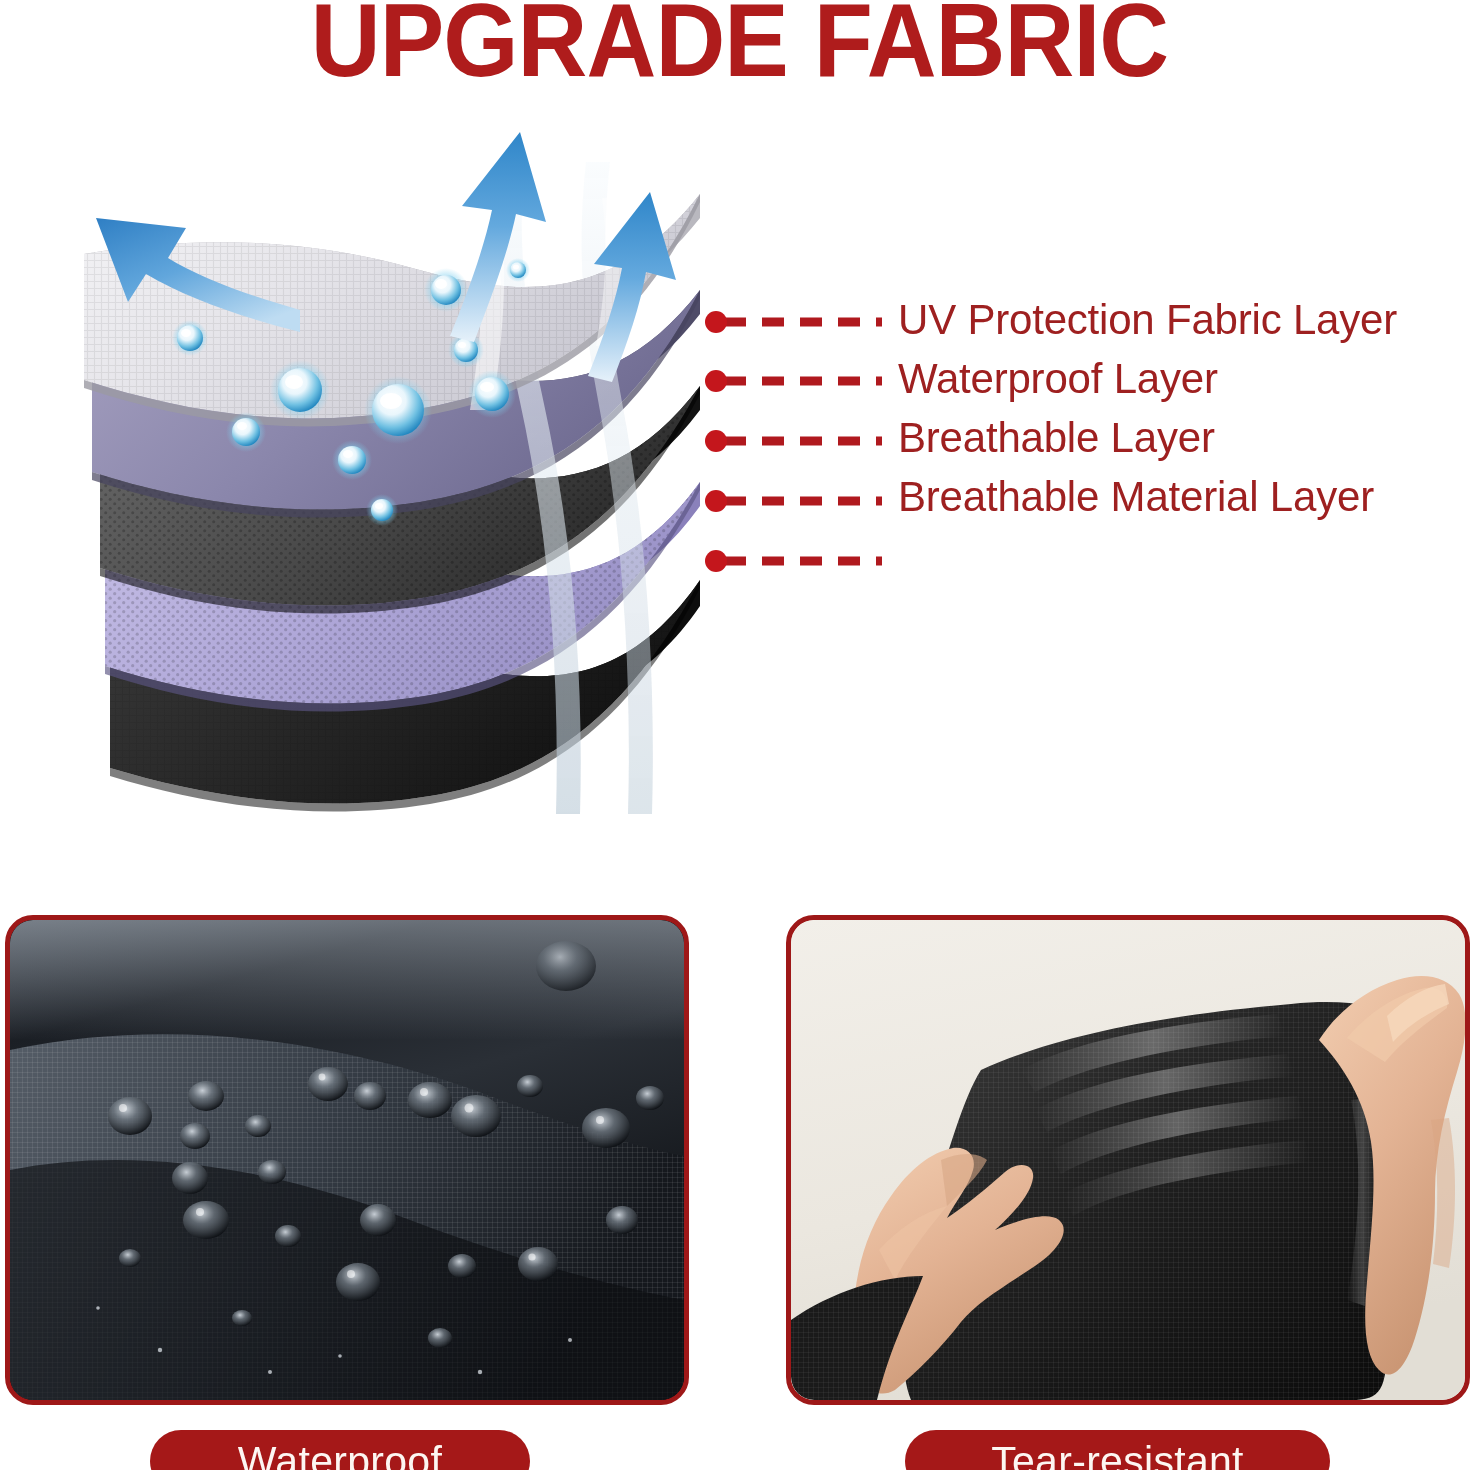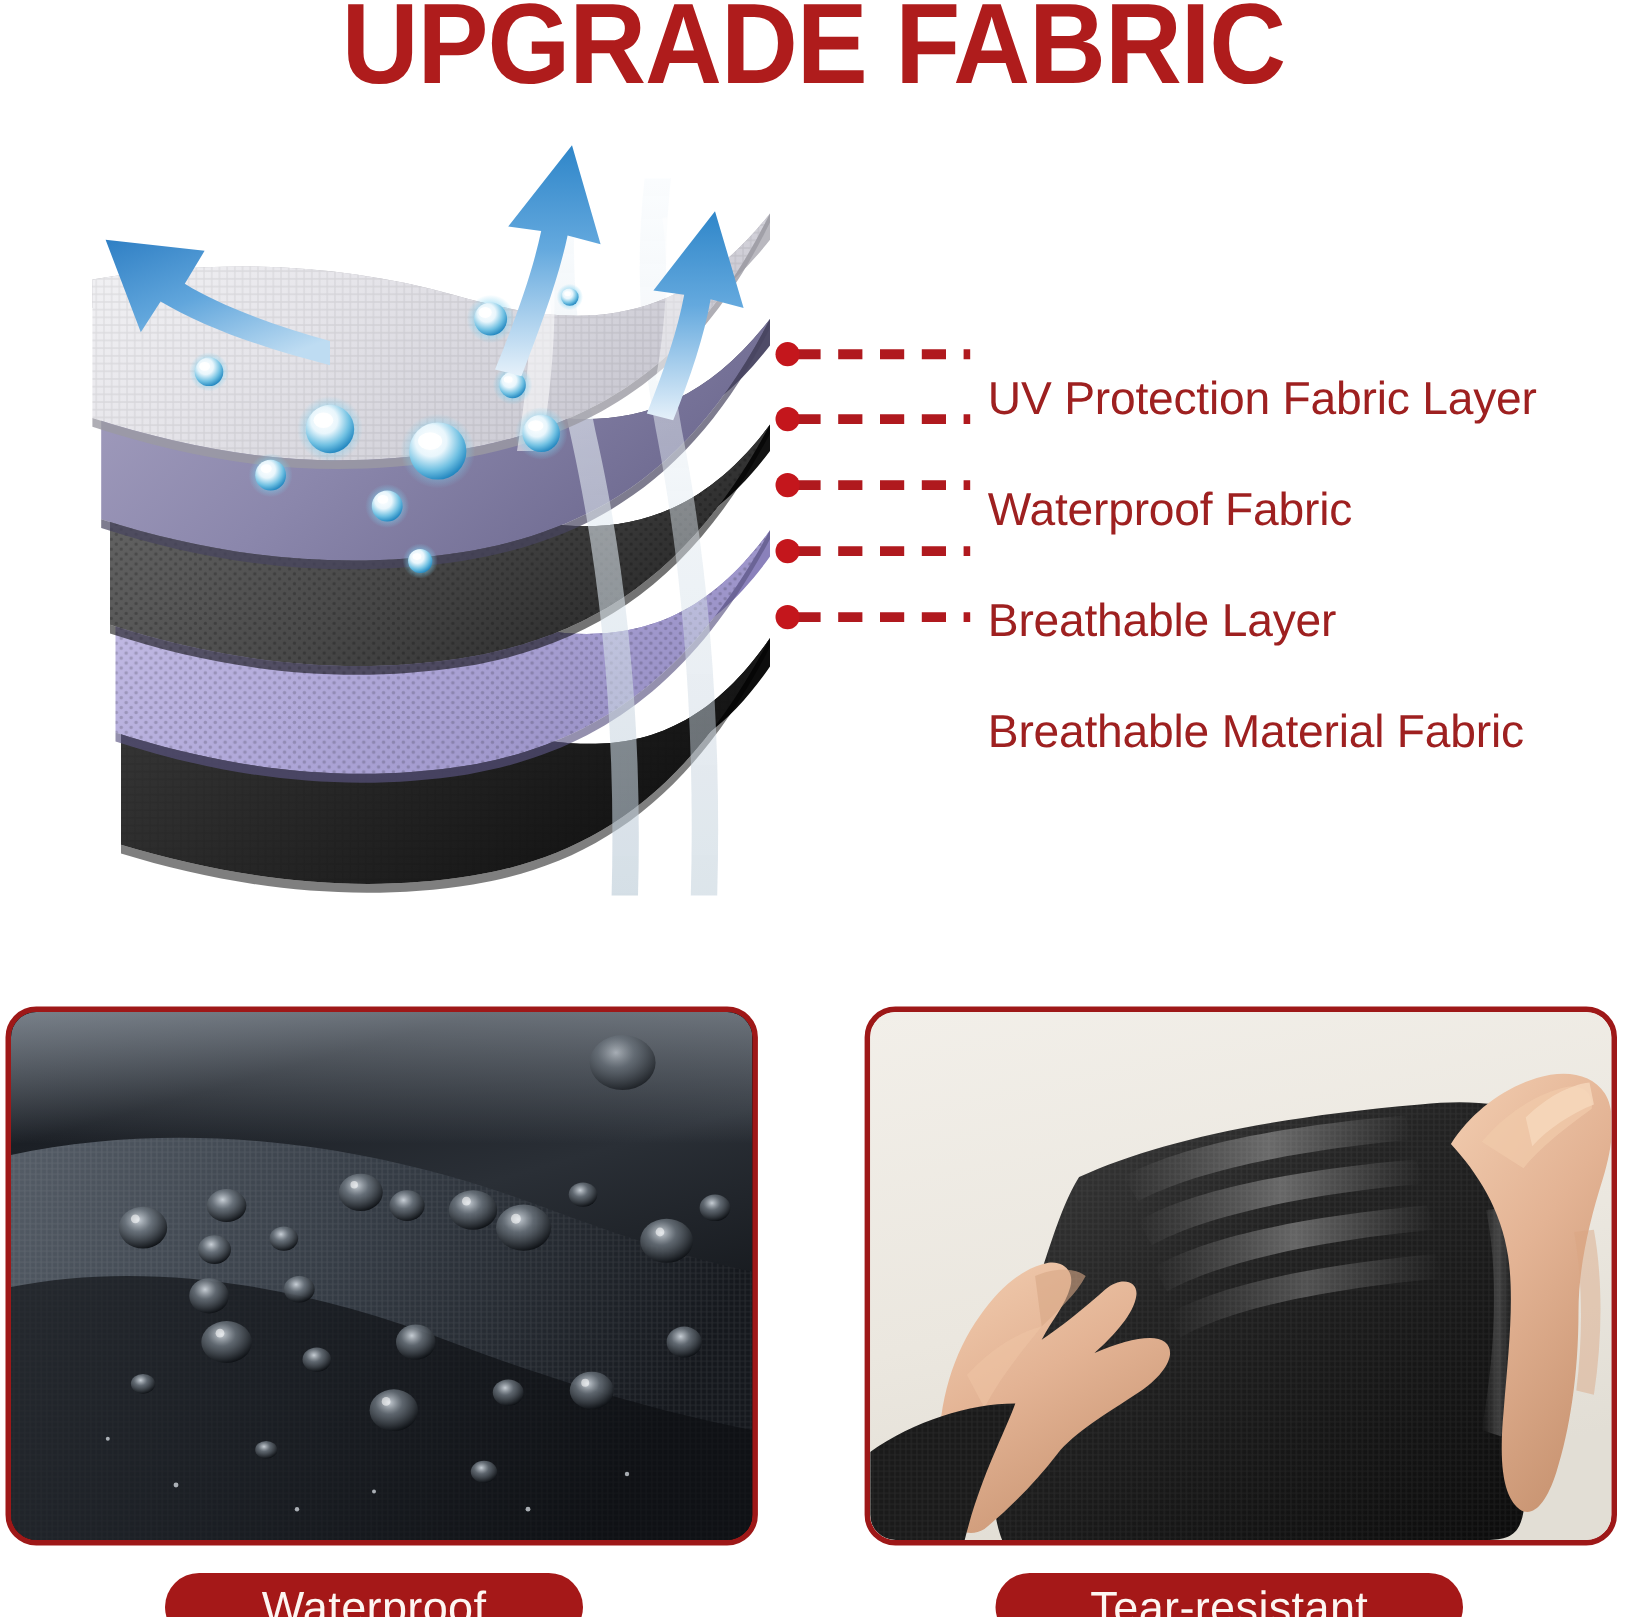--- a/index.html
+++ b/index.html
@@ -15,21 +15,21 @@
     transform:scaleX(0.93);transform-origin:50% 0;
     white-space:nowrap;
   }
 
   
   #diagram{position:absolute;left:0;top:110px;width:1479px;height:740px;}
   #diagram svg{display:block;}
 
   
   #labels{position:absolute;left:898px;top:290px;width:580px;}
-  .label-row{height:59px;display:flex;align-items:center;margin-top:42px;}
+  .label-row{height:59px;display:flex;align-items:center;}
   .label-text{
     font-family:"Liberation Sans",sans-serif;
     font-size:42px;line-height:44px;color:#9E2020;white-space:nowrap;
     letter-spacing:-0.2px;
   }
 
   
   #leaders{position:absolute;left:0;top:0;width:1479px;height:1470px;pointer-events:none;}
 
   
@@ -279,27 +279,27 @@
     <circle cx="716" cy="501" r="11"></circle>
     <circle cx="716" cy="561" r="11"></circle>
   </g>
 </svg>
 
 <div id="labels">
   <div class="label-row">
     <span class="label-text">UV Protection Fabric Layer</span>
   </div>
   <div class="label-row">
-    <span class="label-text">Waterproof Fabric</span>
+    <span class="label-text">Waterproof Layer</span>
   </div>
   <div class="label-row">
     <span class="label-text">Breathable Layer</span>
   </div>
   <div class="label-row">
-    <span class="label-text">Breathable Material Fabric</span>
+    <span class="label-text">Breathable Material Layer</span>
   </div>
 </div>
 
 <div class="panel" id="panel-left">
   <div class="panel-inner">
     <svg width="100%" height="100%" viewBox="0 0 674 480" preserveAspectRatio="none">
       <defs>
         <linearGradient id="wpBg" x1="0" y1="0" x2="0.4" y2="1">
           <stop offset="0" stop-color="#3a4048"></stop>
           <stop offset="0.22" stop-color="#1b1f25"></stop>

